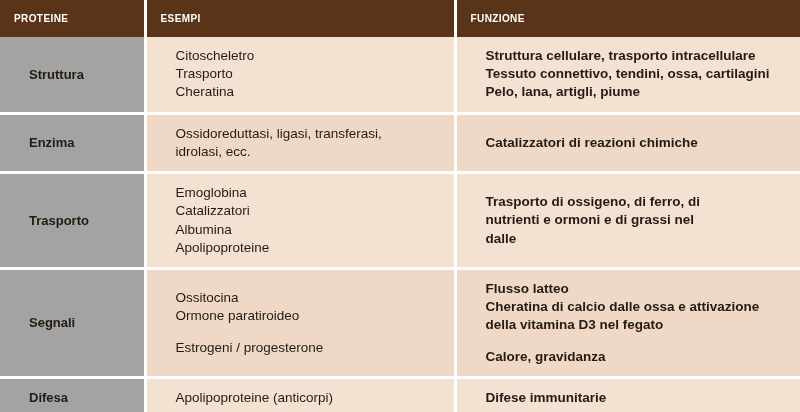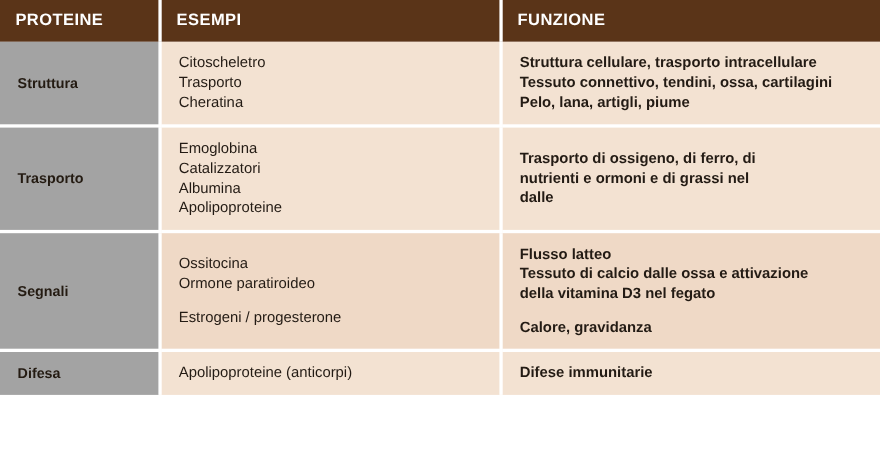--- a/index.html
+++ b/index.html
@@ -23,36 +23,36 @@
     border-collapse: collapse;
     table-layout: fixed;
   }
   table.protein-table col.c1 { width: 145px; }
   table.protein-table col.c2 { width: 310px; }
   table.protein-table col.c3 { width: 345px; }
 
   thead th {
     background: #5a3418;
     color: #ffffff;
-    font-size: 15px;
+    font-size: 10px;
     font-weight: bold;
     letter-spacing: 0.4px;
     text-align: left;
     padding: 10px 14px 11px 14px;
     height: 16px;
     vertical-align: middle;
     border-right: 3px solid #ffffff;
   }
   thead th:last-child { border-right: none; }
 
   tbody td {
     font-size: 13.5px;
     color: #231b14;
     vertical-align: middle;
-    padding: 10px 16px;
+    padding: 10px 29px;
     border-bottom: 3px solid #ffffff;
     border-right: 3px solid #ffffff;
     line-height: 1.35;
   }
   tbody td:last-child { border-right: none; font-weight: bold; }
   tbody tr:last-child td { border-bottom: none; }
 
   td.col-cat {
     background: #a3a3a3;
     font-weight: bold;
@@ -98,20 +98,34 @@
         </td>
         <td class="col-fn">
           <span class="lines">
             <span>Struttura cellulare, trasporto intracellulare</span>
             <span>Tessuto connettivo, tendini, ossa, cartilagini</span>
             <span>Pelo, lana, artigli, piume</span>
           </span>
         </td>
       </tr>
 
+      <tr>
+        <td class="col-cat">Enzima</td>
+        <td class="col-ex shade2">
+          <span class="lines">
+            <span>Ossidoreduttasi, ligasi, transferasi,</span>
+            <span>idrolasi, ecc.</span>
+          </span>
+        </td>
+        <td class="col-fn shade2">
+          <span class="lines">
+            <span>Catalizzatori di reazioni chimiche</span>
+          </span>
+        </td>
+      </tr>
 
       <tr>
         <td class="col-cat">Trasporto</td>
         <td class="col-ex">
           <span class="lines">
             <span>Emoglobina</span>
             <span>Catalizzatori</span>
             <span>Albumina</span>
             <span>Apolipoproteine</span>
           </span>
@@ -131,21 +145,21 @@
           <span class="lines">
             <span>Ossitocina</span>
             <span>Ormone paratiroideo</span>
             <span class="spacer-line"></span>
             <span>Estrogeni / progesterone</span>
           </span>
         </td>
         <td class="col-fn shade2">
           <span class="lines">
             <span>Flusso latteo</span>
-            <span>Tessuto di calcio dalle ossa e attivazione</span>
+            <span>Cheratina di calcio dalle ossa e attivazione</span>
             <span>della vitamina D3 nel fegato</span>
             <span class="spacer-line"></span>
             <span>Calore, gravidanza</span>
           </span>
         </td>
       </tr>
 
       <tr>
         <td class="col-cat">Difesa</td>
         <td class="col-ex">

